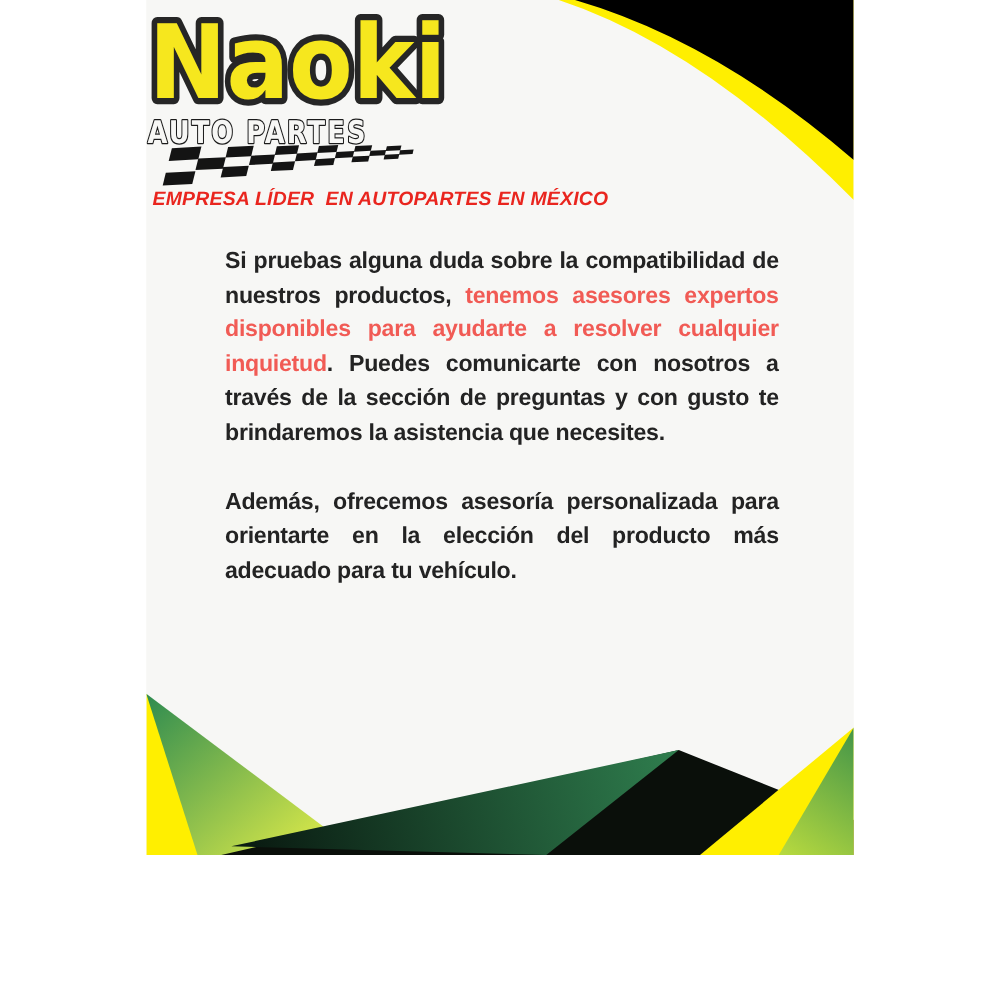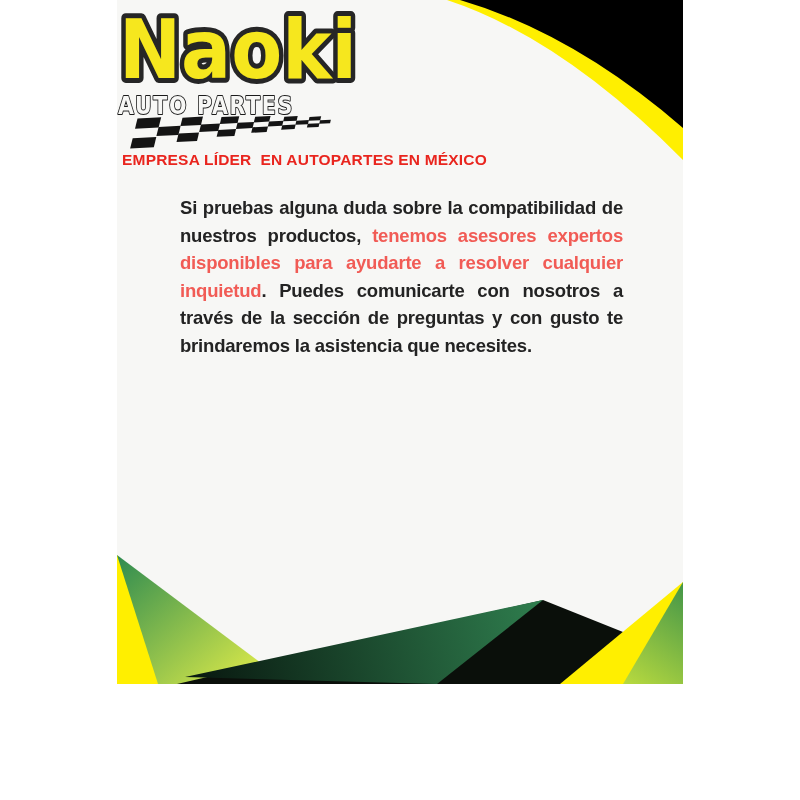--- a/index.html
+++ b/index.html
@@ -10,21 +10,21 @@
   
   .top-corner{position:absolute;top:0;right:0;width:240px;height:165px;pointer-events:none;}
 
   
   .brand{position:absolute;left:0;top:0;width:480px;}
   .logo-svg{position:absolute;left:-4px;top:-4px;width:250px;height:104px;}
   .subtitle-svg{position:absolute;left:0px;top:88px;width:190px;height:34px;}
   .flag-svg{position:absolute;left:0px;top:116px;width:246px;height:40px;}
   .tagline{position:absolute;left:5px;top:151px;width:400px;
     color:var(--tagline-red,#e9251e);font-weight:bold;font-size:15.5px;letter-spacing:.2px;
-    white-space:pre-wrap;}
+    white-space:pre-wrap;font-style:italic;}
 
   
   .main-text{position:absolute;left:63px;top:194px;width:443px;}
   .heading{color:var(--heading-red,#f13c38);font-family:"DejaVu Sans","Liberation Sans",sans-serif;
     font-weight:bold;font-size:29px;letter-spacing:.5px;margin:0 0 22px 0;}
   .para{color:var(--body-text,#232323);font-weight:bold;font-size:18.5px;line-height:27.6px;
     letter-spacing:-0.2px;text-align:justify;margin:0 0 27px 0;}
   .para .hl{color:var(--highlight-red,#f15b55);}
 
   
@@ -68,20 +68,21 @@
             <rect x="206.4" y="12.0" width="14.0" height="4.5" fill="#141414" transform="skewX(-14)" transform-origin="206.4 12.0"></rect>
             <rect x="206.4" y="20.1" width="14.0" height="4.5" fill="#141414" transform="skewX(-14)" transform-origin="206.4 12.0"></rect>
             <rect x="220.0" y="16.6" width="13.0" height="4.1" fill="#141414" transform="skewX(-14)" transform-origin="220.0 12.9"></rect>
           </g>
       </svg>
       <div class="tagline">EMPRESA LÍDER  EN AUTOPARTES EN MÉXICO</div>
     </div>
 
     <div class="main-text">
       <p class="para"><span>Si pruebas alguna duda sobre la compatibilidad de nuestros productos, </span><span class="hl">tenemos asesores expertos disponibles para ayudarte a resolver cualquier inquietud</span><span>. Puedes comunicarte con nosotros a través de la sección de preguntas y con gusto te brindaremos la asistencia que necesites.</span></p>
+      <p class="para">Además, ofrecemos asesoría personalizada para orientarte en la elección del producto más adecuado para tu vehículo.</p>
     </div>
 
     <svg class="bottom-deco" viewBox="0 640 566 160">
       <defs>
         <linearGradient id="leftGreenGrad" gradientUnits="userSpaceOnUse" x1="0" y1="671" x2="110" y2="800">
           <stop offset="0" style="stop-color:var(--accent-green)"></stop>
           <stop offset="1" style="stop-color:var(--accent-lime)"></stop>
         </linearGradient>
         <linearGradient id="mountainFaceGrad" gradientUnits="userSpaceOnUse" x1="426" y1="716" x2="90" y2="800">
           <stop offset="0" stop-color="#2f7e4e"></stop>

